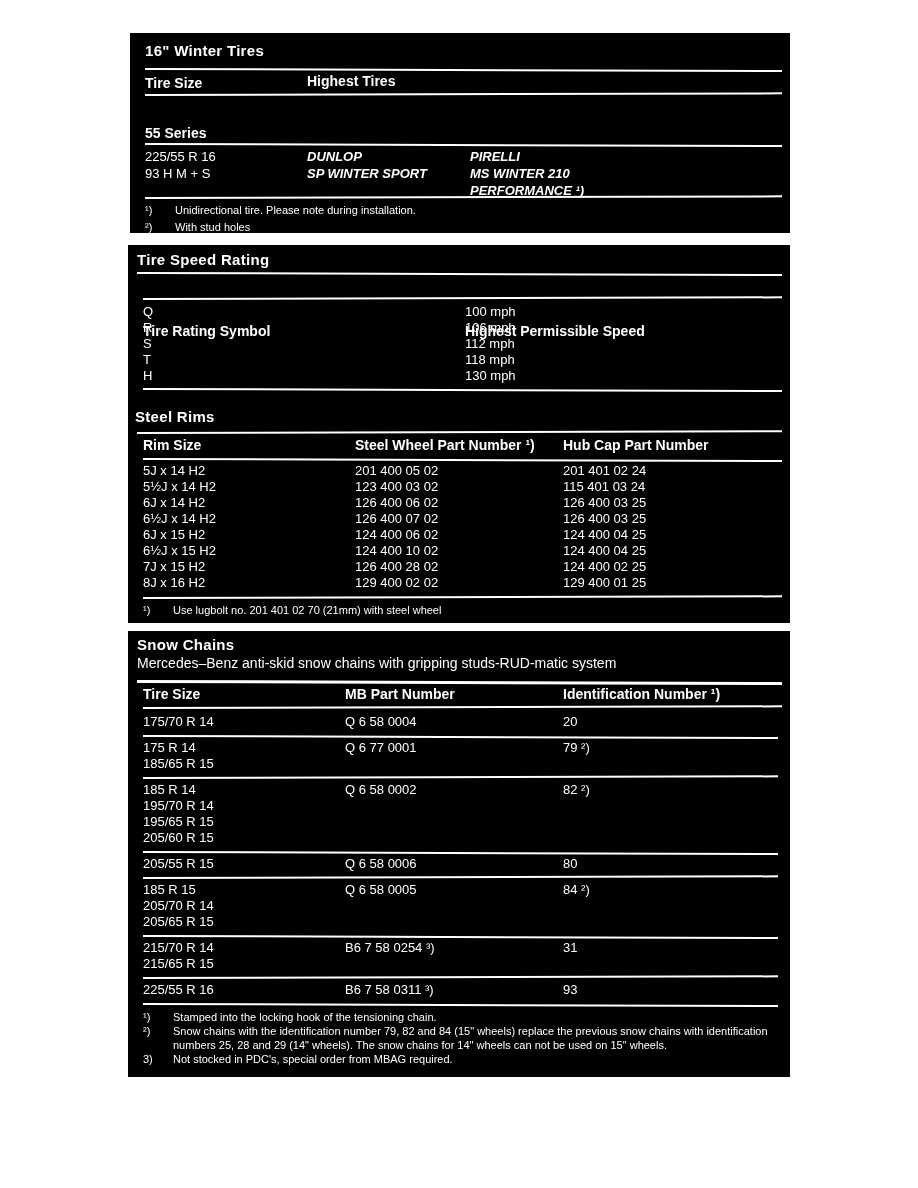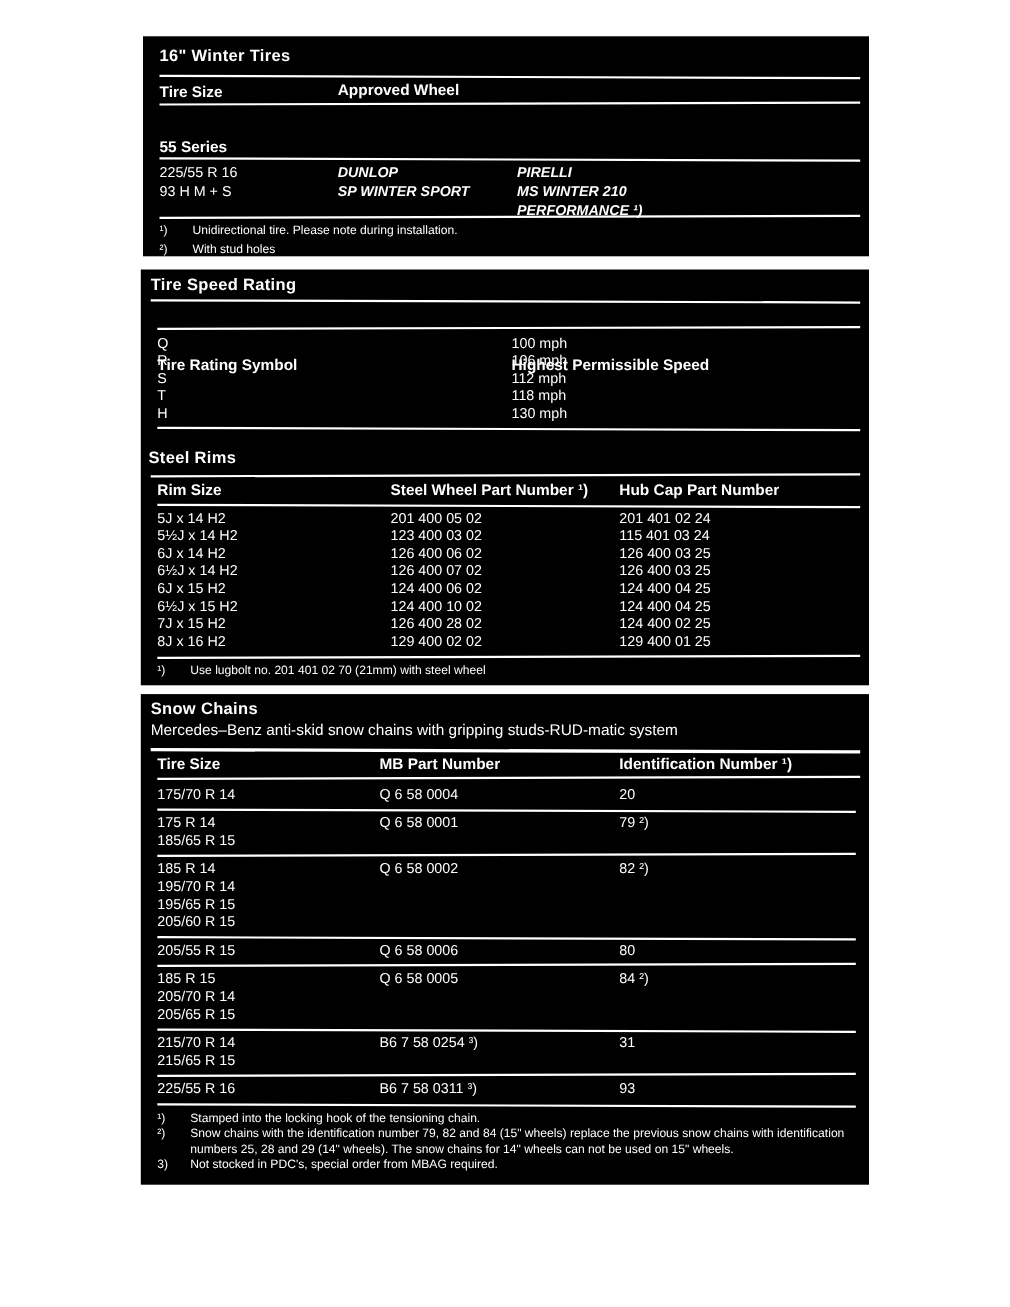--- a/index.html
+++ b/index.html
@@ -37,21 +37,21 @@
   .rows-sp .cell, .rows-rm .cell { line-height:16px; }
 </style>
 </head>
 <body>
 
 <section class="panel" style="left:130px; top:33px; width:660px; height:200px;">
   <div class="abs sec-title" style="left:15px; top:9px;">16" Winter Tires</div>
   <div class="rule sk1" style="left:15px; top:35px;"></div>
 
   <div class="abs hdr" style="left:15px; top:42px;">Tire Size</div>
-  <div class="abs hdr" style="left:177px; top:40px;">Approved Wheel</div>
+  <div class="abs hdr" style="left:177px; top:40px;">Highest Tires</div>
   <div class="rule sk2" style="left:15px; top:61px;"></div>
 
   <div class="abs hdr" style="left:15px; top:92px;">55 Series</div>
   <div class="rule sk1" style="left:15px; top:110px;"></div>
 
   <div class="abs grid-wt" style="left:15px; top:115px; right:8px;">
     <div>
       <div class="cell">225/55 R 16</div>
       <div class="cell">93 H M + S</div>
     </div>
@@ -194,21 +194,21 @@
       <div class="cell">Q 6 58 0004</div>
       <div class="cell">20</div>
     </div>
     <div class="sep sk1"></div>
 
     <div class="sc-row grid-sc">
       <div>
         <div class="cell">175 R 14</div>
         <div class="cell">185/65 R 15</div>
       </div>
-      <div class="cell">Q 6 58 0001</div>
+      <div class="cell">Q 6 77 0001</div>
       <div class="cell">79 ²)</div>
     </div>
     <div class="sep sk2"></div>
 
     <div class="sc-row grid-sc">
       <div>
         <div class="cell">185 R 14</div>
         <div class="cell">195/70 R 14</div>
         <div class="cell">195/65 R 15</div>
         <div class="cell">205/60 R 15</div>

